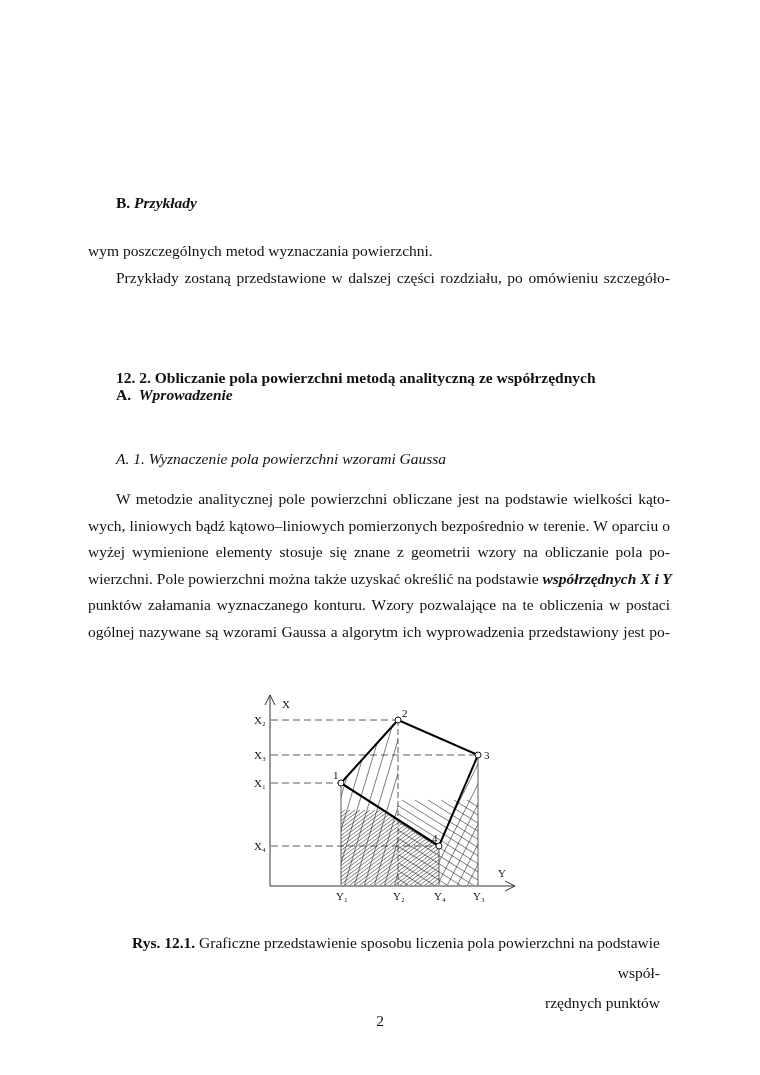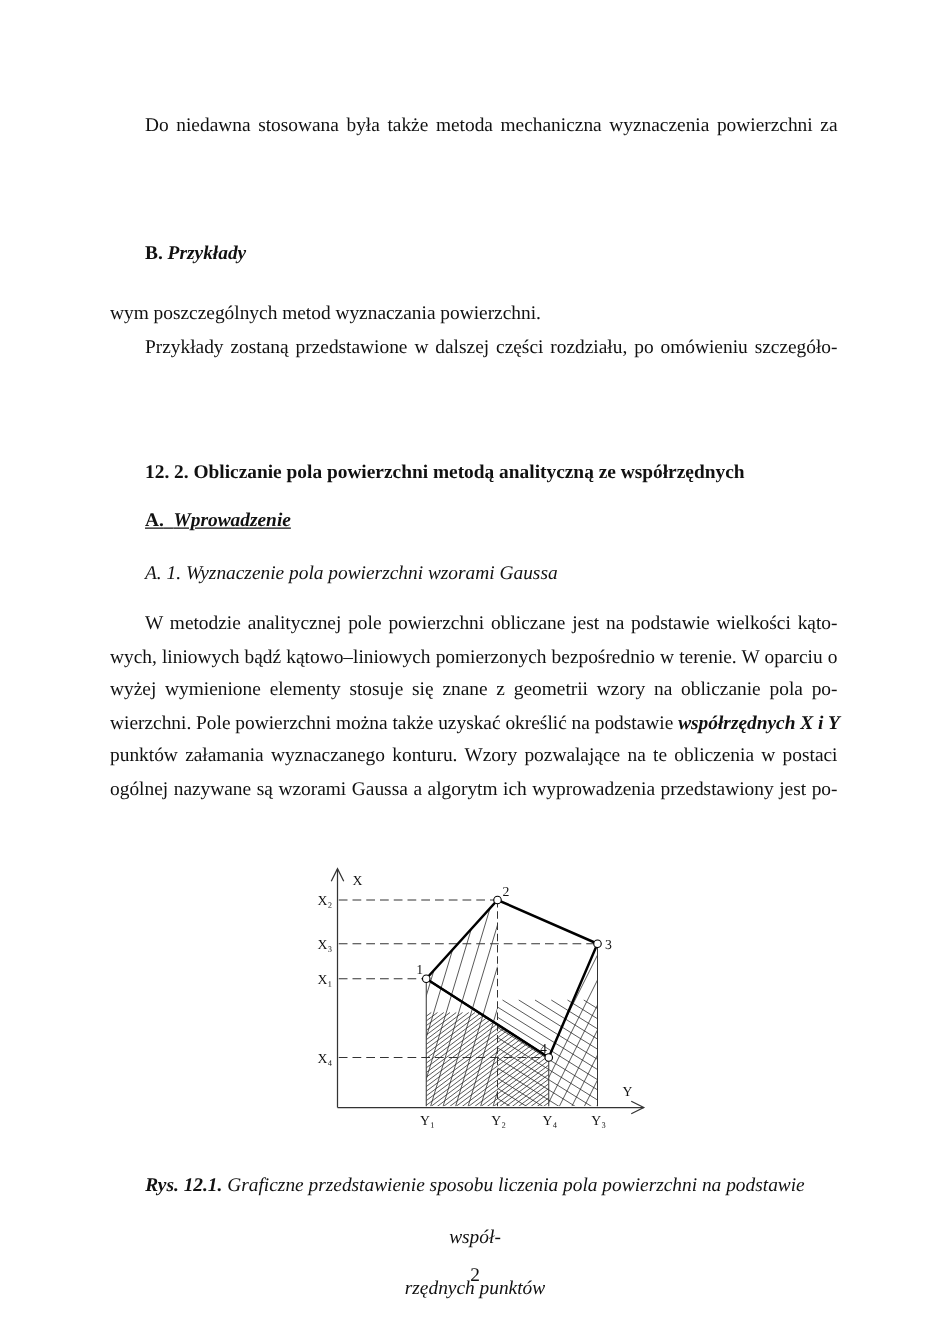--- a/index.html
+++ b/index.html
@@ -5,43 +5,42 @@
   html, body { margin:0; padding:0; background:#fff; }
   body { width:760px; height:1075px; position:relative; overflow:hidden;
          font-family:"Liberation Serif", serif; color:#111; font-size:15.5px; }
   .p { position:absolute; left:116px; width:554px; line-height:26.5px; text-align:justify; }
   .p .l { display:block; white-space:nowrap; }
   .jl { text-align:justify; text-align-last:justify; }
   .h { position:absolute; left:116px; font-weight:bold; }
   .it { font-style:italic; }
   .bi { font-weight:bold; font-style:italic; }
   #fig { position:absolute; left:0; top:0; }
-  .cap { position:absolute; left:100px; width:560px; text-align:center; line-height:41px;font-style:italic; }
+  .cap { position:absolute; left:100px; width:560px; text-align:right; line-height:30px; }
   .pg { position:absolute; left:0; width:760px; text-align:center; top:1012px; }
 </style>
 </head>
 <body>
 
 <div class="p" style="top:88px;">
-  <span class="l jl" style="padding-left:0;">Do niedawna stosowana była także metoda mechaniczna wyznaczenia powierzchni za</span>
 </div>
 
 <div class="h" style="top:194px;">
   <span>B.</span>
   <span class="it">Przykłady</span>
 </div>
 
 <div class="p" style="top:238px;">
   <span class="l" style="margin-left:-28px;">wym poszczególnych metod wyznaczania powierzchni.</span>
   <span class="l jl">Przykłady zostaną przedstawione w dalszej części rozdziału, po omówieniu szczegóło-</span>
 </div>
 
 <div class="h" style="top:369px;">12. 2. Obliczanie pola powierzchni metodą analityczną ze współrzędnych</div>
 
-<div class="h" style="top:408px;text-decoration:underline;">
+<div class="h" style="top:386px;">
   <span>A.</span>&nbsp;
   <span class="it">Wprowadzenie</span>
 </div>
 
 <div class="h it" style="top:450px;font-weight:normal;">A. 1. Wyznaczenie pola powierzchni wzorami Gaussa</div>
 
 <div class="p" style="top:486px;">
   <span class="l jl">W metodzie analitycznej pole powierzchni obliczane jest na podstawie wielkości kąto-</span>
   <span class="l jl" style="margin-left:-28px;width:582px;">wych, liniowych bądź kątowo–liniowych pomierzonych bezpośrednio w terenie. W oparciu o</span>
   <span class="l jl" style="margin-left:-28px;width:582px;">wyżej wymienione elementy stosuje się znane z geometrii wzory na obliczanie pola po-</span>

